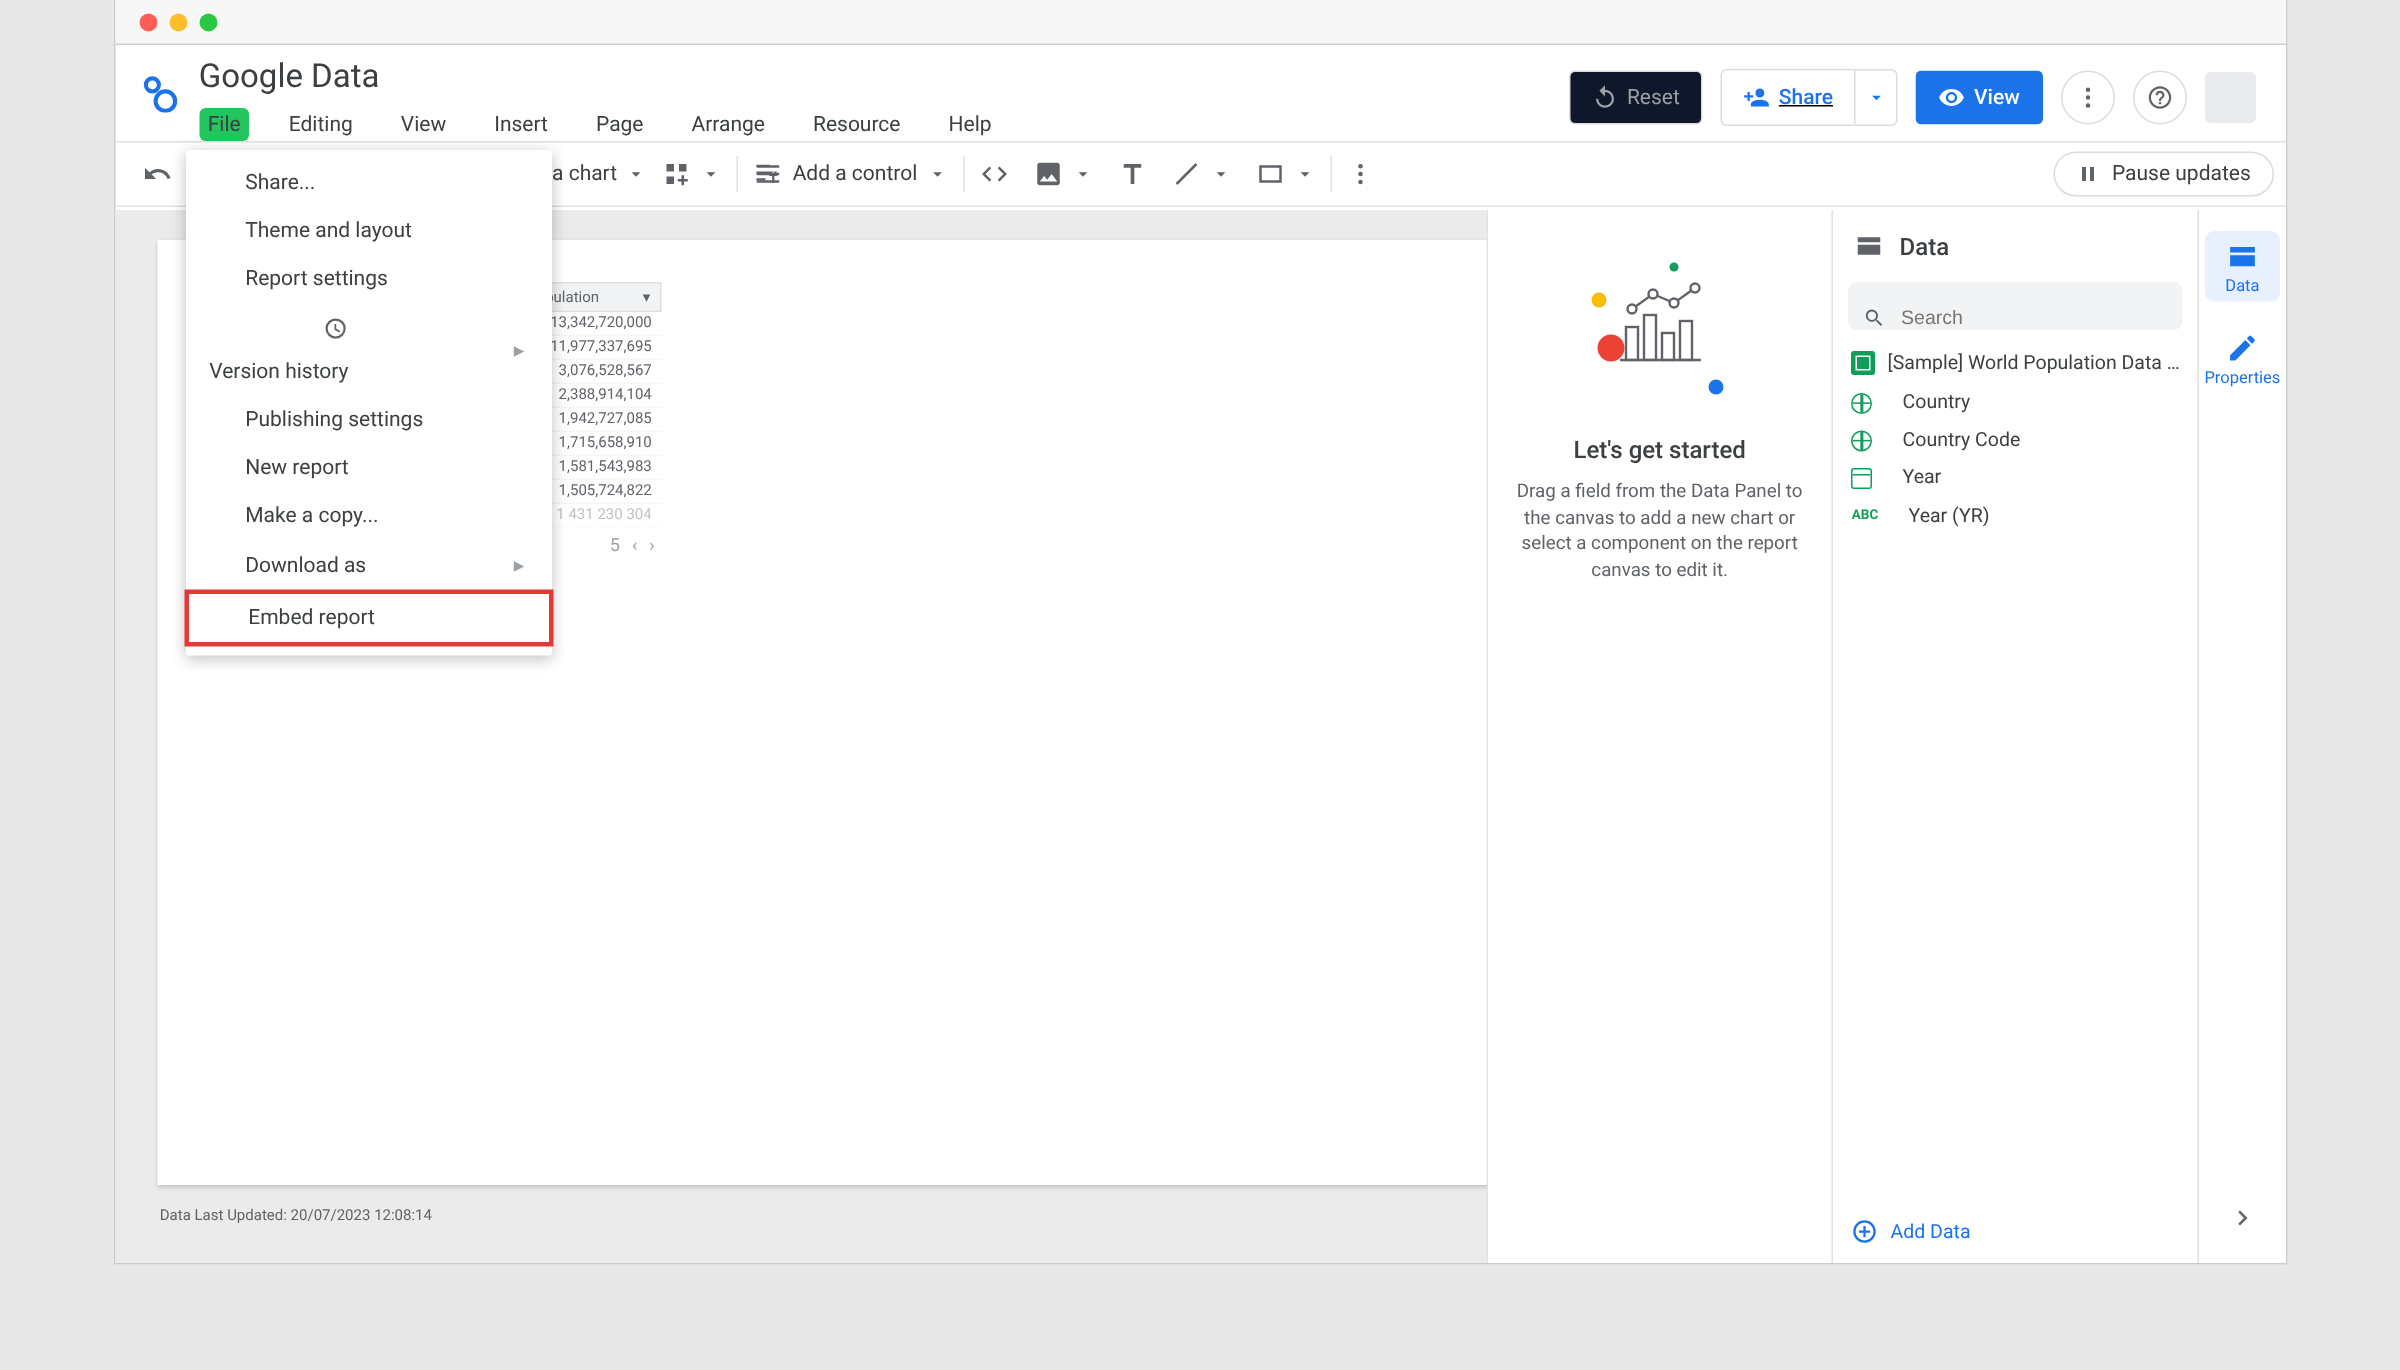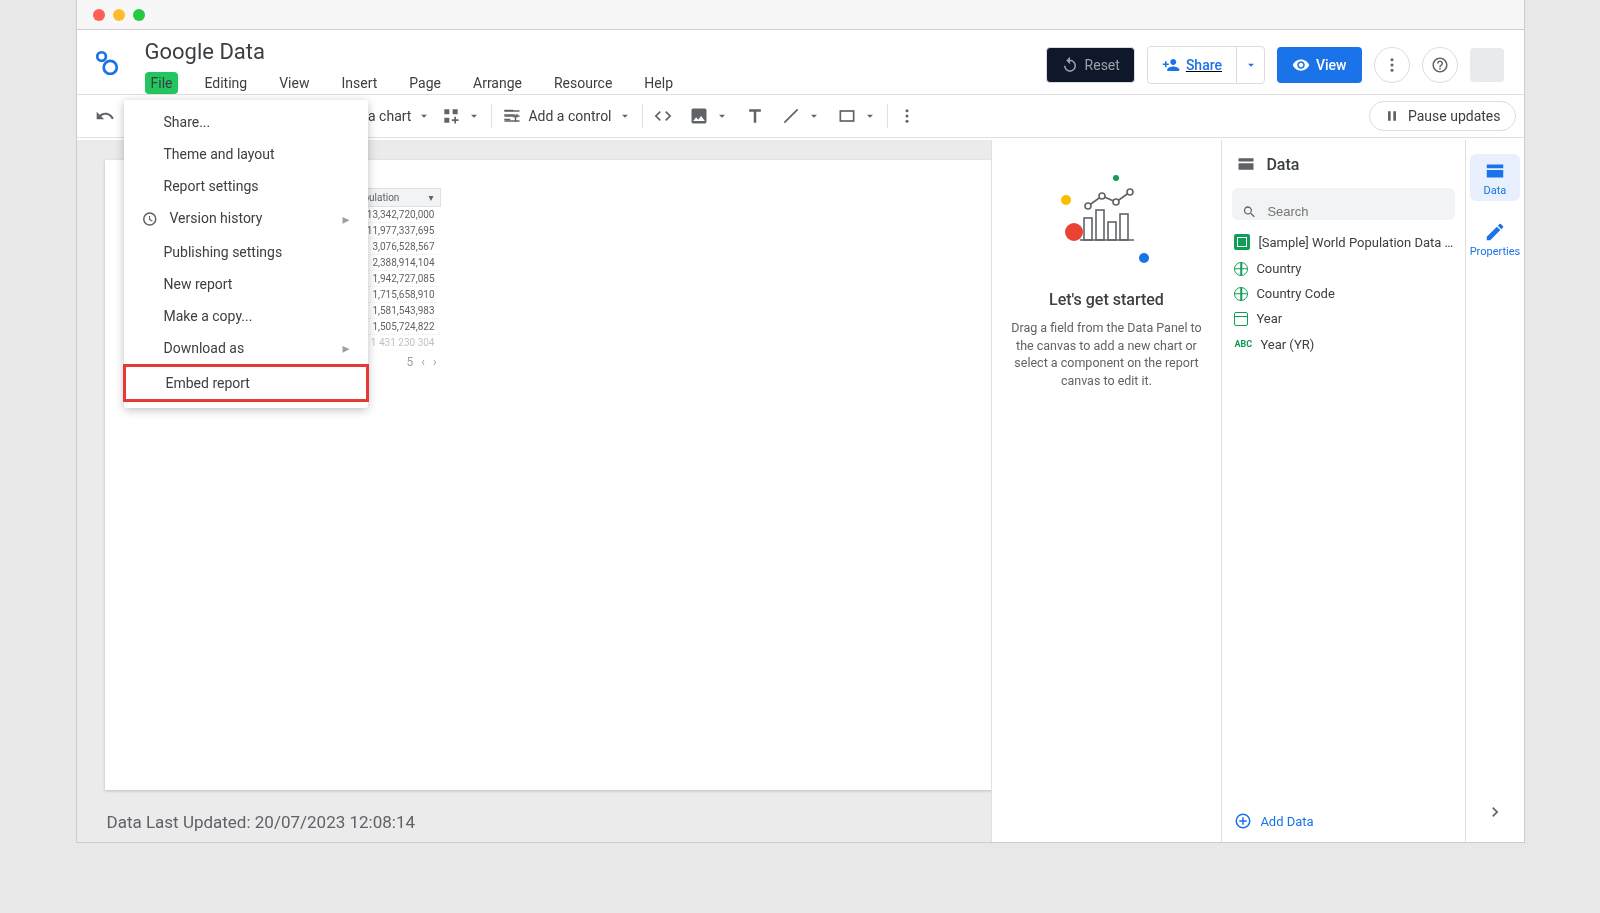--- a/index.html
+++ b/index.html
@@ -5,21 +5,21 @@
   * { box-sizing: border-box; }
   html,body { margin:0; padding:0; font-family: "Google Sans", Roboto, Arial, sans-serif; background:#e8e8e8; height:100%; overflow:hidden; }
   .window { width:1449px; height:843px; background:#fff; margin:0 auto; position:relative; border:1px solid #ccc; border-top:none; }
   .mac-bar { height:30px; background:#f7f7f7; border-bottom:1px solid #cfcfcf; display:flex; align-items:center; padding-left:16px; gap:8px; }
   .mac-dot { width:12px; height:12px; border-radius:50%; }
   .dot-close { background:#ff5f57; }
   .dot-min  { background:#febc2e; }
   .dot-max  { background:#28c840; }
   .header { display:flex; align-items:flex-start; padding:8px 20px 0 14px; }
   .logo { width:32px; height:32px; margin-top:8px; margin-right:10px; display:flex; align-items:center; justify-content:center; }
-  .title-area { flex:0 0 auto;margin-left:12px; }
+  .title-area { flex:0 0 auto; }
   .doc-title { font-size:22px; font-weight:400; color:#3c4043; line-height:28px; }
   .menubar { display:flex; gap:20px; font-size:14px; color:#3c4043; margin-top:6px; }
   .menu-item { padding:3px 6px; border-radius:4px; cursor:pointer; }
   .menu-item.active { background:#22c55e; }
   .header-right { margin-left:auto; display:flex; align-items:center; gap:12px; margin-top:8px; }
   .btn { display:inline-flex; align-items:center; gap:6px; height:36px; padding:0 14px; border-radius:4px; font-size:14px; cursor:pointer; border:1px solid transparent; }
   .btn-reset { border:1px solid #dadce0; color:#9aa0a6; background:#0f172a; }
   .btn-share { border:1px solid #dadce0; color:#1a73e8; background:#fff; font-weight:500; }
   .btn-share-split { display:flex;text-decoration:underline; }
   .btn-share-split .caret { border-left:1px solid #dadce0; width:28px; display:flex; align-items:center; justify-content:center; color:#1a73e8; }
@@ -34,49 +34,49 @@
   .tb-right { margin-left:auto; }
   .pause-btn { border:1px solid #dadce0; border-radius:18px; padding:6px 14px; display:flex; align-items:center; gap:8px; font-size:14px; color:#3c4043; cursor:pointer; }
 
   .body-area { position:absolute; top:140px; left:0; right:0; bottom:0; background:#ebebeb; display:flex; }
   .canvas-wrap { flex:1 1 auto; position:relative; padding:20px 0 30px 28px; overflow:hidden; }
   .canvas { width:946px; height:630px; background:#fff; box-shadow:0 1px 3px rgba(0,0,0,.2); position:relative; }
   .table-preview { position:absolute; top:28px; left:240px; width:96px; font-size:10px; color:#3c4043; }
   .table-preview .th { background:#f1f3f4; padding:3px 6px; font-size:10px; color:#5f6368; display:flex; align-items:center; justify-content:space-between; border:1px solid #e0e0e0; }
   .table-preview .td { padding:2px 6px; text-align:right; border-bottom:1px dotted #eee; font-size:10px; color:#5f6368; }
   .table-preview .pager { display:flex; justify-content:flex-end; gap:8px; font-size:12px; color:#9aa0a6; padding:4px 4px 0; }
-  .footer-note { position:absolute; bottom:10px; left:30px; font-size:17px; color:#5f6368; }
+  .footer-note { position:absolute; bottom:26px; left:30px; font-size:10px; color:#5f6368; }
 
   .right-fixed { width:62px; background:#fff; border-left:1px solid #e0e0e0; display:flex; flex-direction:column; align-items:center; padding-top:14px; gap:14px; position:relative; }
   .right-tab { width:50px; border-radius:6px; padding:6px 2px 4px; text-align:center; font-size:11px; color:#1a73e8; cursor:pointer; display:flex; flex-direction:column; align-items:center; gap:2px; }
   .right-tab.active { background:#e8f0fe; }
   .right-expand { position:absolute; bottom:16px; color:#5f6368; cursor:pointer; }
 
   .data-panel { width:244px; background:#fff; border-left:1px solid #e0e0e0; display:flex; flex-direction:column; }
   .data-panel .hdr { display:flex; align-items:center; gap:10px; padding:14px 14px 10px; font-size:16px; color:#3c4043; font-weight:500; }
   .search-box { margin:4px 10px; background:#f1f3f4; border-radius:6px; height:32px; display:flex; align-items:flex-end; padding:0 10px; gap:8px; color:#5f6368; font-size:13px; }
   .search-box input { border:none; background:transparent; outline:none; flex:1; font-size:13px; color:#3c4043; }
   .ds-row { display:flex; align-items:center; gap:8px; padding:10px 12px 6px; font-size:13px; color:#3c4043; }
   .ds-row .sheet-icon { width:16px; height:16px; background:#0f9d58; border-radius:2px; position:relative; flex-shrink:0;}
   .ds-row .sheet-icon::after { content:""; position:absolute; inset:3px; border:1px solid #fff; }
-  .field-row { display:flex; align-items:center; gap:8px; padding:5px 12px; font-size:13px; color:#3c4043; }
+  .field-row { display:flex; align-items:center; gap:20px; padding:5px 12px; font-size:13px; color:#3c4043; }
   .field-row .ftype { width:18px; height:16px; display:flex; align-items:center; justify-content:center; font-size:9px; font-weight:700; border-radius:2px; color:#fff; }
   .ft-abc   { background:none; color:#0f9d58; font-size:8px; }
   .add-data-row { margin-top:auto; padding:12px; display:flex; align-items:center; gap:8px; font-size:13px; color:#1a73e8; cursor:pointer; border-top:1px solid transparent; }
 
   .getstarted-panel { width:244px; background:#fff; border-left:1px solid #e0e0e0; display:flex; flex-direction:column; align-items:center; padding:24px 18px 0; text-align:center; }
   .getstarted-panel .illus { margin:6px 0 16px; }
   .getstarted-panel .gs-title { font-size:16px; color:#3c4043; font-weight:500; margin-bottom:10px; }
   .getstarted-panel .gs-text { font-size:12.5px; color:#5f6368; line-height:1.4; }
 
   
   .dropdown { position:absolute; top:100px; left:47px; width:244px; background:#fff; box-shadow:0 2px 10px rgba(0,0,0,.25); border-radius:2px; padding:6px 0; z-index:50; font-size:14px; color:#3c4043; }
   .dd-item { padding:8px 18px 8px 40px; display:flex; align-items:center; justify-content:space-between; cursor:pointer; position:relative; }
   .dd-item.with-icon { padding-left:16px; }
-  .dd-item .left { display:flex; align-items:flex-start; gap:12px; }
+  .dd-item .left { display:flex; align-items:flex-end; gap:12px;flex-direction:column; }
   .dd-item .sub { color:#9aa0a6; font-size:14px; }
   .dd-highlight { border:3px solid #e53935; margin:0 -1px; }
 
   .caret-svg { width:14px; height:14px; }
   .globe { width:14px;height:14px;border:1.5px solid #0f9d58;border-radius:50%;position:relative; flex-shrink:0;}
   .globe::before{content:"";position:absolute;left:50%;top:0;bottom:0;width:1.5px;background:#0f9d58;transform:translateX(-50%);}
   .globe::after{content:"";position:absolute;top:50%;left:0;right:0;height:1.5px;background:#0f9d58;transform:translateY(-50%);}
   .cal { width:14px;height:14px;border:1.5px solid #0f9d58;border-radius:2px;position:relative; flex-shrink:0;}
   .cal::before{content:"";position:absolute;top:3px;left:0;right:0;height:1.5px;background:#0f9d58;}
 </style>

